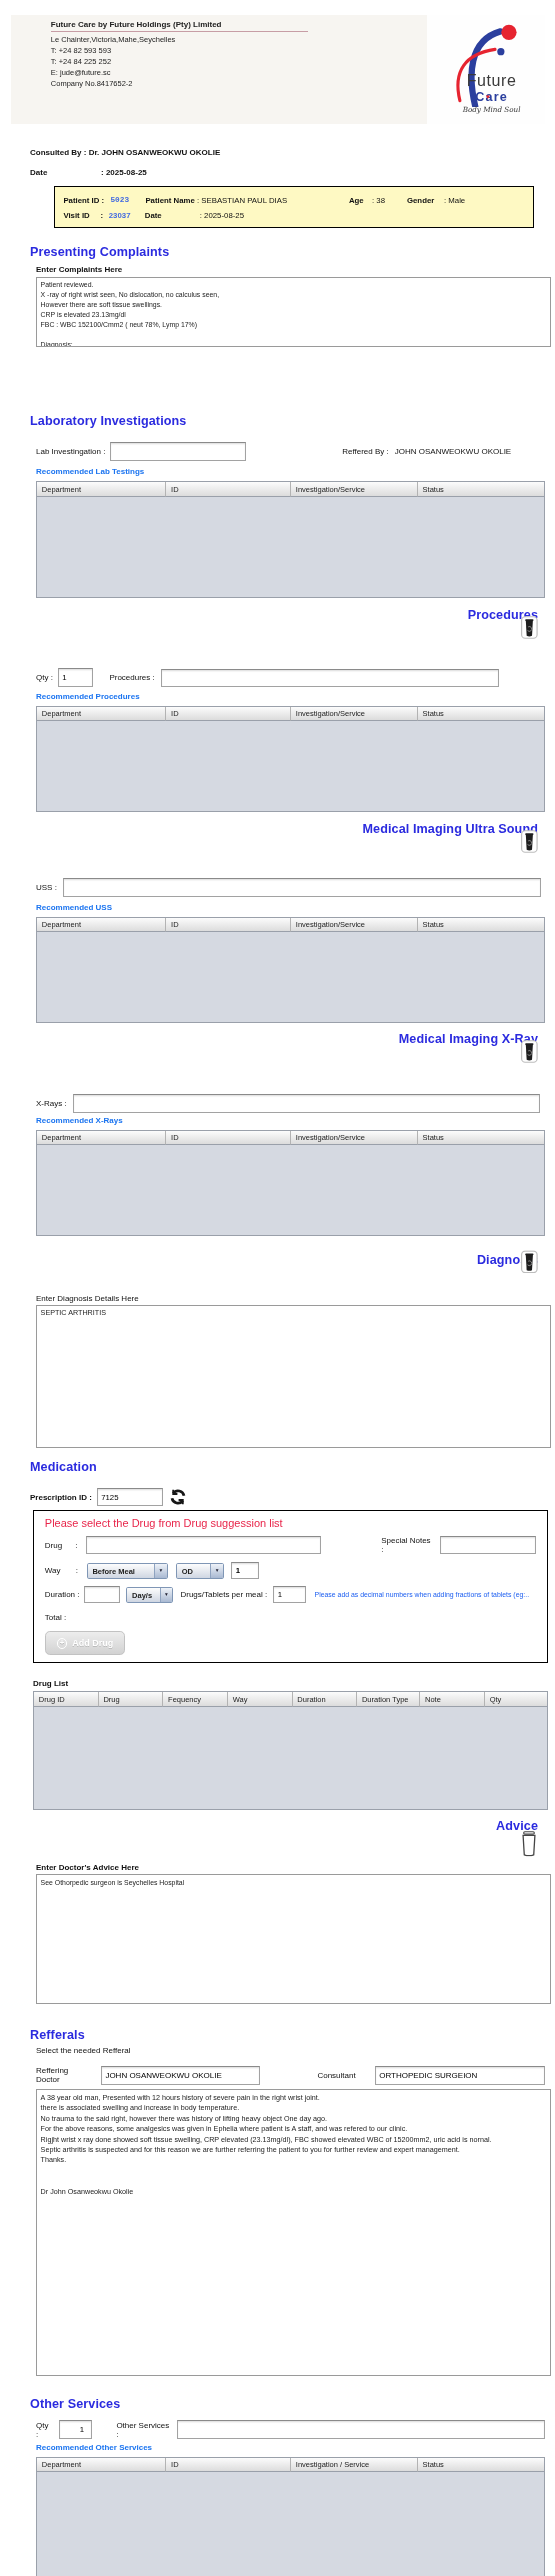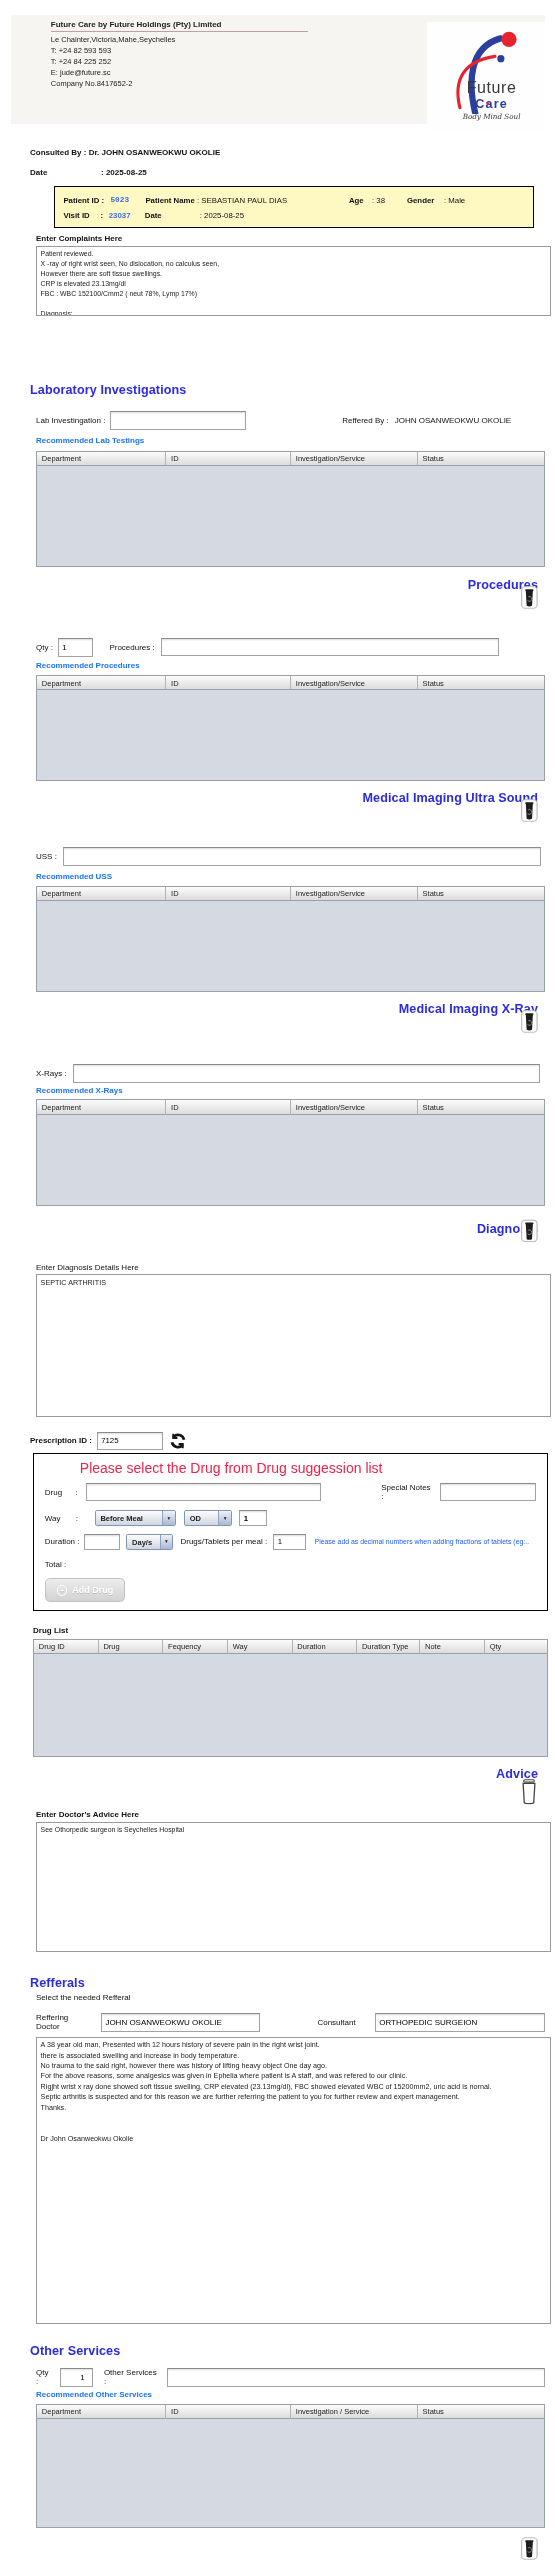--- a/index.html
+++ b/index.html
@@ -10,21 +10,21 @@
     color:#111; padding-top:15px; position:relative;
   }
   .content { padding:0 10.8px 0 30px; }
 
   
   .banner { margin:0 10.8px; background:#f7f5f1; height:109px; position:relative; }
   .lh-text { position:absolute; left:40px; top:4.8px; width:257px; }
   .lh-company { font-size:8px; font-weight:bold; color:#222; padding-bottom:1.8px;
                 border-bottom:1.2px solid #c79da5; margin-bottom:3.6px; }
   .lh-line { font-size:7.5px; color:#222; line-height:1.45; }
-  .logo-box { position:absolute; right:0; top:7px; width:118px; height:109px; background:#fefefe;
+  .logo-box { position:absolute; right:0; top:0; width:118px; height:109px; background:#fefefe;
               display:flex; flex-direction:column; align-items:center; justify-content:flex-start; }
   .logo-mark { margin-top:2.4px; }
   .logo-future { font-size:16px; color:#3a3a3a; letter-spacing:0.6px; margin-top:-35px; margin-left:10.8px;}
   .logo-care  { font-size:12.6px; font-weight:bold; color:#2b3f9e; letter-spacing:1.2px; margin-left:10.8px; position:relative;}
   .logo-heart { position:absolute; left:10.8px; top:3px; color:#e62430; font-size:6.6px; }
   .logo-tag { font-family:"DejaVu Serif", serif; font-style:italic; font-size:7.2px; color:#333; margin-left:10.8px; margin-top:0.6px;}
 
   .consulted { margin-top:24px; font-size:8px; font-weight:bold; }
   .consulted span { font-weight:bold; }
   .date-row { margin-top:10.8px; font-size:8px; font-weight:bold; display:flex; }
@@ -65,24 +65,24 @@
   
   .trash { width:16.7px; height:23px; display:inline-block; cursor:pointer; }
   .trash svg { display:block; }
   .trash-outline { width:18px; height:26px; }
 
   
   .presc-row { display:flex; align-items:center; margin-top:14.3px; }
   .presc-row .plabel { font-weight:bold; font-size:8px; margin-right:4.8px; }
   .refresh-btn { width:18px; height:18px; margin-left:6px; cursor:pointer; }
   .med-box { margin-top:3.6px; margin-left:3px; width:515px; border:1.2px solid #000; padding:4.8px 10.8px 7.2px 10.8px; }
-  .warn { color:#e8254a; font-size:14px; margin-top:1.2px;margin-left:35px; }
+  .warn { color:#e8254a; font-size:11px; margin-top:1.2px; }
   .m-row { display:flex; align-items:center; font-size:8px; }
   .sel { display:inline-flex; height:16px; border:0.6px solid #7f96b5; border-radius:1.8px; overflow:hidden;
-         background:linear-gradient(#fdfdfd,#cfd6e2); cursor:pointer; align-items:stretch;margin-left:8px; }
+         background:linear-gradient(#fdfdfd,#cfd6e2); cursor:pointer; align-items:stretch; }
   .sel .val { padding:3px 4.8px 0 4.8px; font-size:7.5px; font-weight:bold; color:#222; }
   .sel .arrow { width:12.6px; background:linear-gradient(#eef2f8,#a9b9d2); border-left:0.6px solid #8fa3c0;
                 display:flex; align-items:center; justify-content:center; font-size:4.8px; color:#223; }
   .note-blue { color:#1b5df0; font-size:6.9px; margin-left:8.4px; }
   .add-btn { margin-top:9.6px; display:inline-flex; align-items:center; gap:4.8px; height:24px; padding:0 10.8px;
              border:0.6px solid #c2c2c2; border-radius:4.8px; background:linear-gradient(#ededed,#d2d2d2);
              color:#fff; font-weight:bold; font-size:9px; cursor:default;
              text-shadow:0 0.6px 0.6px rgba(0,0,0,.15); }
   .plus-circle { width:10.8px; height:10.8px; border:1.2px solid #fff; border-radius:50%; display:flex;
                  align-items:center; justify-content:center; font-size:7.8px; line-height:1; color:#fff; }
@@ -149,20 +149,21 @@
     </div>
     <div class="p-row">
       <span class="plbl" style="width:37px;">Visit ID</span>
       <span style="width:8.4px;font-weight:bold;">:</span>
       <span class="pid" style="width:36px;">23037</span>
       <span class="plbl" style="width:55px;">Date</span>
       <span class="pv">: 2025-08-25</span>
     </div>
   </div>
 
+  <div class="heading" style="margin-top:16.7px;">Presenting Complaints</div>
   <div class="sub-label" style="margin-top:6px;">Enter Complaints Here</div>
   <textarea class="ta" style="height: 70px; margin-top: 3px;">Patient reviewed.
 X -ray of right wrist seen, No dislocation, no calculus seen,
 However there are soft tissue swellings.
 CRP is elevated 23.13mg/dl
 FBC : WBC 152100/Cmm2 ( neut 78%, Lymp 17%)
 
 Diagnosis:
 Septic athritis with soft tissue Cellulitis.
 
@@ -274,20 +275,21 @@
         <rect x="1" y="1" width="26" height="36" rx="6" fill="#fff" stroke="#bdbdbd" stroke-width="2"></rect>
         <path d="M8,7 L20,7 L18.5,33 Q14,35 9.5,33 Z" fill="#1d1d1d"></path>
         <rect x="7" y="5" width="14" height="3" rx="1.5" fill="#1d1d1d"></rect>
         <path d="M12,18 a4,4 0 1,1 -1,6" stroke="#9a9a9a" stroke-width="1.4" fill="none"></path>
       </svg>
     </span>
   </div>
   <div class="sub-label" style="margin-top:3.6px; font-weight:normal;">Enter Diagnosis Details Here</div>
   <textarea class="ta" style="height: 143px; margin-top: 2.4px; font-size: 7.2px;">SEPTIC ARTHRITIS</textarea>
 
+  <div class="heading" style="margin-top:12px;">Medication</div>
   <div class="presc-row">
     <span class="plabel">Prescription ID :</span>
     <input class="inp" style="width: 66px; height: 18px;" value="7125">
     <span class="refresh-btn">
       <svg width="18" height="18" viewBox="0 0 30 30">
         <path d="M25,13 A10,10 0 0,0 7,9" stroke="#161616" stroke-width="4.5" fill="none"></path>
         <path d="M7,3 L7,10 L14,10" fill="none" stroke="#161616" stroke-width="3"></path>
         <path d="M5,17 A10,10 0 0,0 23,21" stroke="#161616" stroke-width="4.5" fill="none"></path>
         <path d="M23,27 L23,20 L16,20" fill="none" stroke="#161616" stroke-width="3"></path>
       </svg>
@@ -378,21 +380,21 @@
 Septic arthritis is suspected and for this reason we are further referring the patient to you for further review and expert management.
 Thanks.
 
 
 Dr John Osanweokwu Okolie</textarea>
 
   <div class="heading" style="margin-top:20.3px;">Other Services</div>
   <div class="field-row" style="margin-top:9.6px; margin-left:6px;">
     <span class="flbl">Qty :</span>
     <input class="inp" style="width: 33px; margin-left: 7.2px; text-align: right; padding-right: 7.2px;" value="1">
-    <span class="flbl" style="margin-left:11px;">Other Services :</span>
+    <span class="flbl" style="margin-left:24px;">Other Services :</span>
     <input class="inp" style="width: 383px; margin-left: 6px;">
   </div>
   <div class="reco" style="margin-top:3.6px;">Recommended Other Services</div>
   <div class="tbl" style="margin-top:4.8px;">
     <div class="t-head">
       <div class="th">Department</div>
       <div class="th">ID</div>
       <div class="th">Investigation / Service</div>
       <div class="th">Status</div>
     </div>

